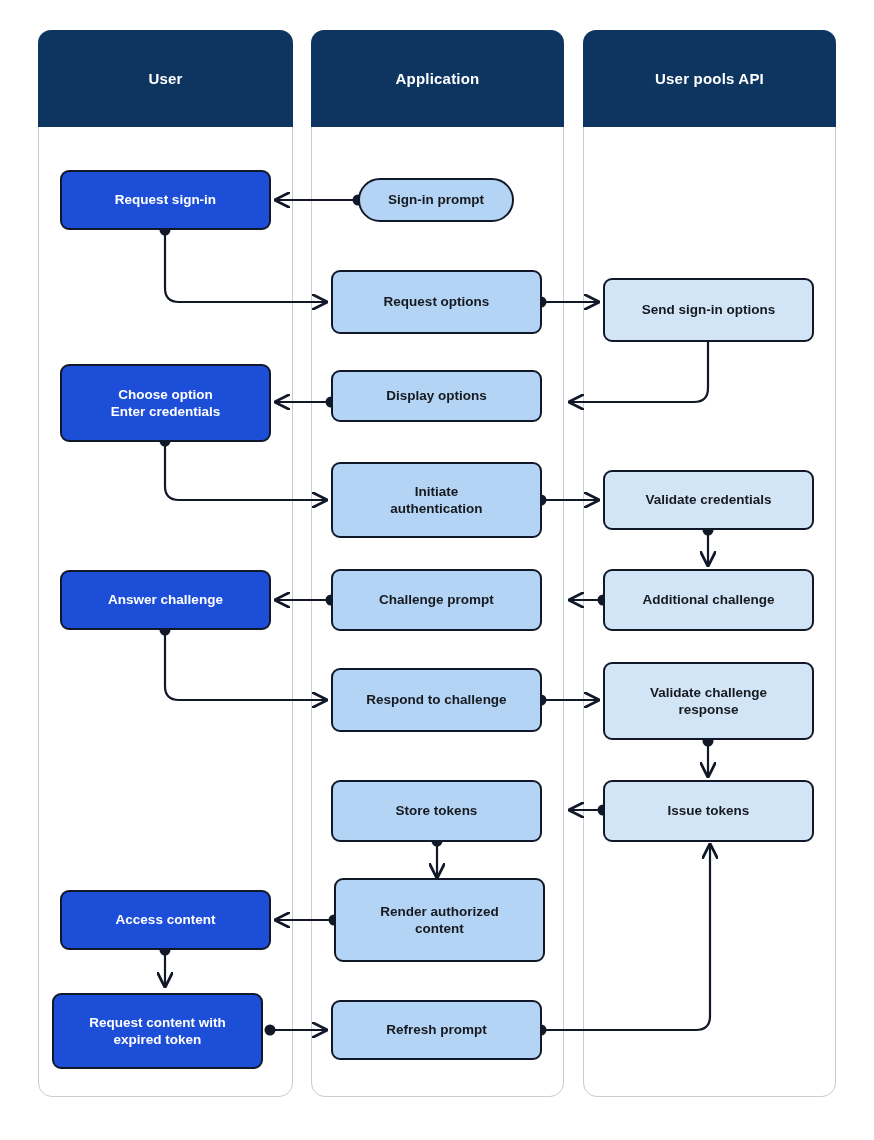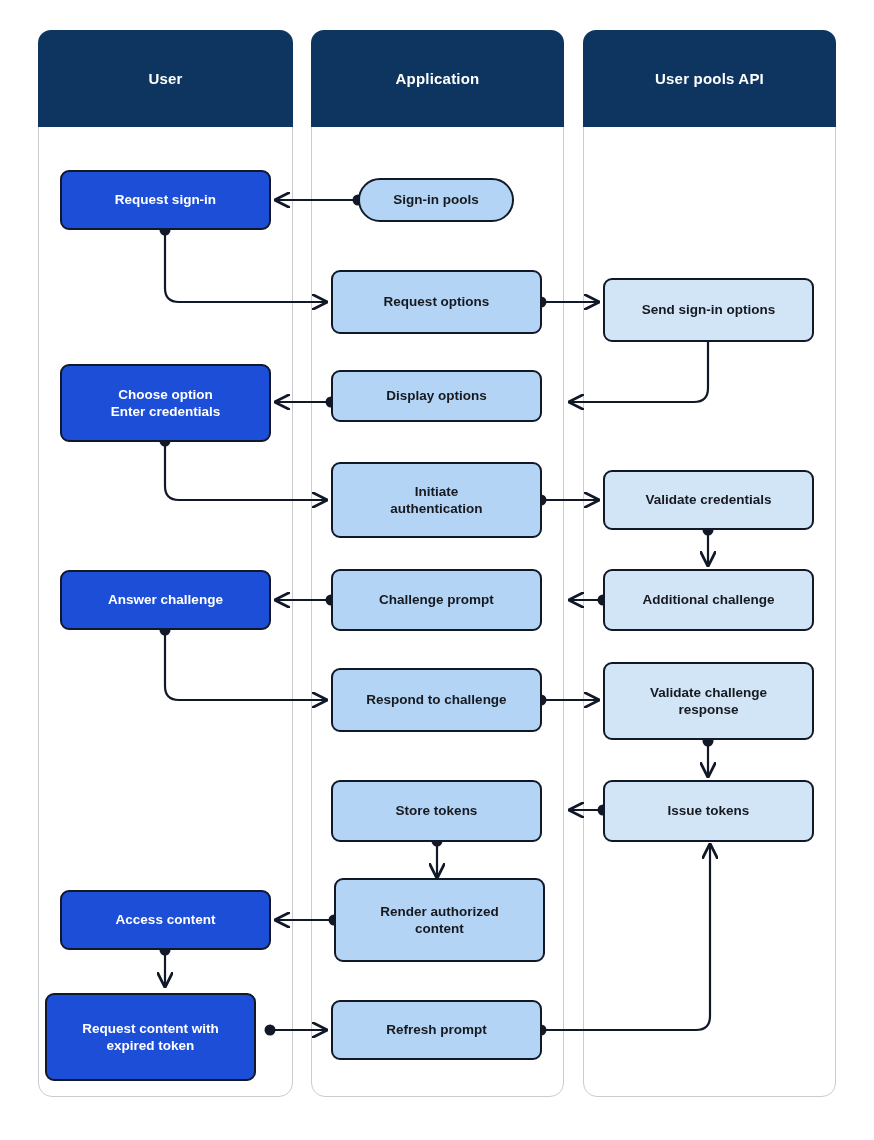--- a/index.html
+++ b/index.html
@@ -152,21 +152,21 @@
       <path d="M 270 1030 L 326 1030" marker-end="url(#arrow)"></path>
       <circle cx="270" cy="1030" r="5.5" fill="#111827" stroke="none"></circle>
 
       <path d="M 541 1030 L 696 1030 Q 710 1030 710 1016 L 710 845" marker-end="url(#arrow)"></path>
       <circle cx="541" cy="1030" r="5.5" fill="#111827" stroke="none"></circle>
     </g>
   </svg>
 
   <div class="node user" style="left:60px; top:170px; width:211px; height:60px;">Request sign-in</div>
 
-  <div class="node app pill" style="left:358px; top:178px; width:156px; height:44px;">Sign-in pools</div>
+  <div class="node app pill" style="left:358px; top:178px; width:156px; height:44px;">Sign-in prompt</div>
 
   <div class="node app" style="left:331px; top:270px; width:211px; height:64px;">Request options</div>
 
   <div class="node api" style="left:603px; top:278px; width:211px; height:64px;">Send sign-in options</div>
 
   <div class="node user" style="left:60px; top:364px; width:211px; height:78px;">Choose option<br>Enter credentials</div>
 
   <div class="node app" style="left:331px; top:370px; width:211px; height:52px;">Display options</div>
 
   <div class="node app" style="left:331px; top:462px; width:211px; height:76px;">Initiate<br>authentication</div>
@@ -184,17 +184,17 @@
   <div class="node api" style="left:603px; top:662px; width:211px; height:78px;">Validate challenge<br>response</div>
 
   <div class="node app" style="left:331px; top:780px; width:211px; height:62px;">Store tokens</div>
 
   <div class="node api" style="left:603px; top:780px; width:211px; height:62px;">Issue tokens</div>
 
   <div class="node user" style="left:60px; top:890px; width:211px; height:60px;">Access content</div>
 
   <div class="node app" style="left:334px; top:878px; width:211px; height:84px;">Render authorized<br>content</div>
 
-  <div class="node user" style="left:45px; top:993px; width:211px; height:88px;">Request content with<br>expired token</div>
+  <div class="node user" style="left:52px; top:993px; width:211px; height:76px;">Request content with<br>expired token</div>
 
   <div class="node app" style="left:331px; top:1000px; width:211px; height:60px;">Refresh prompt</div>
 
 </div>
 
 </body></html>

